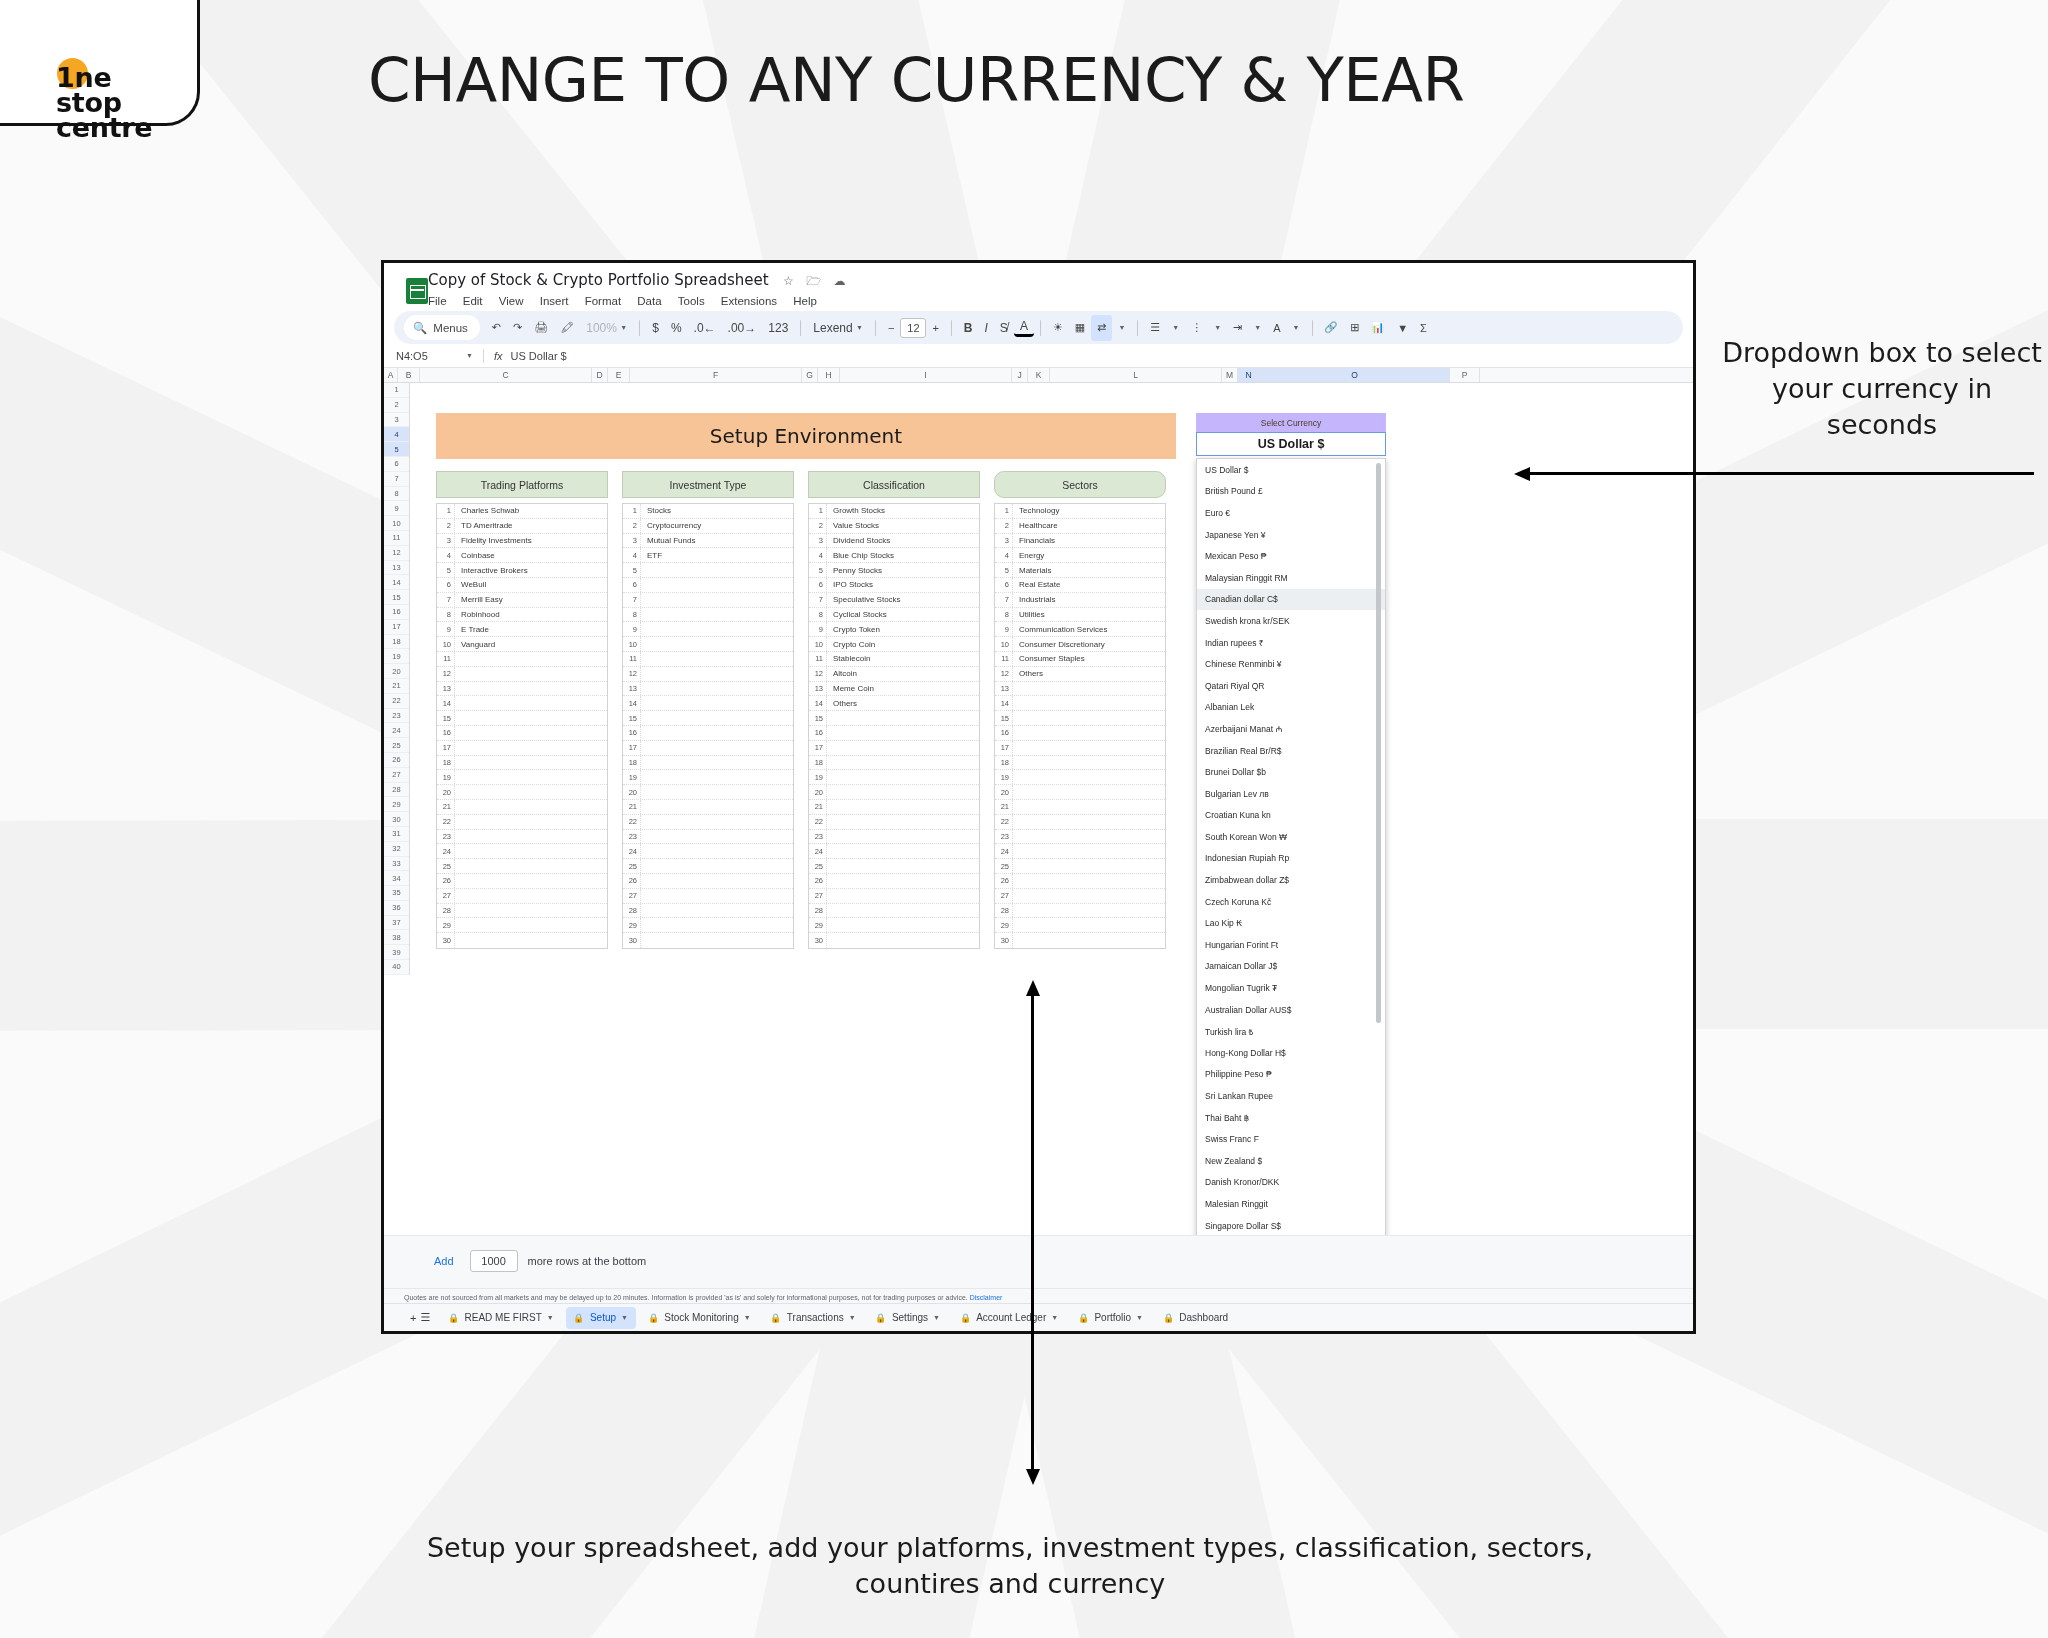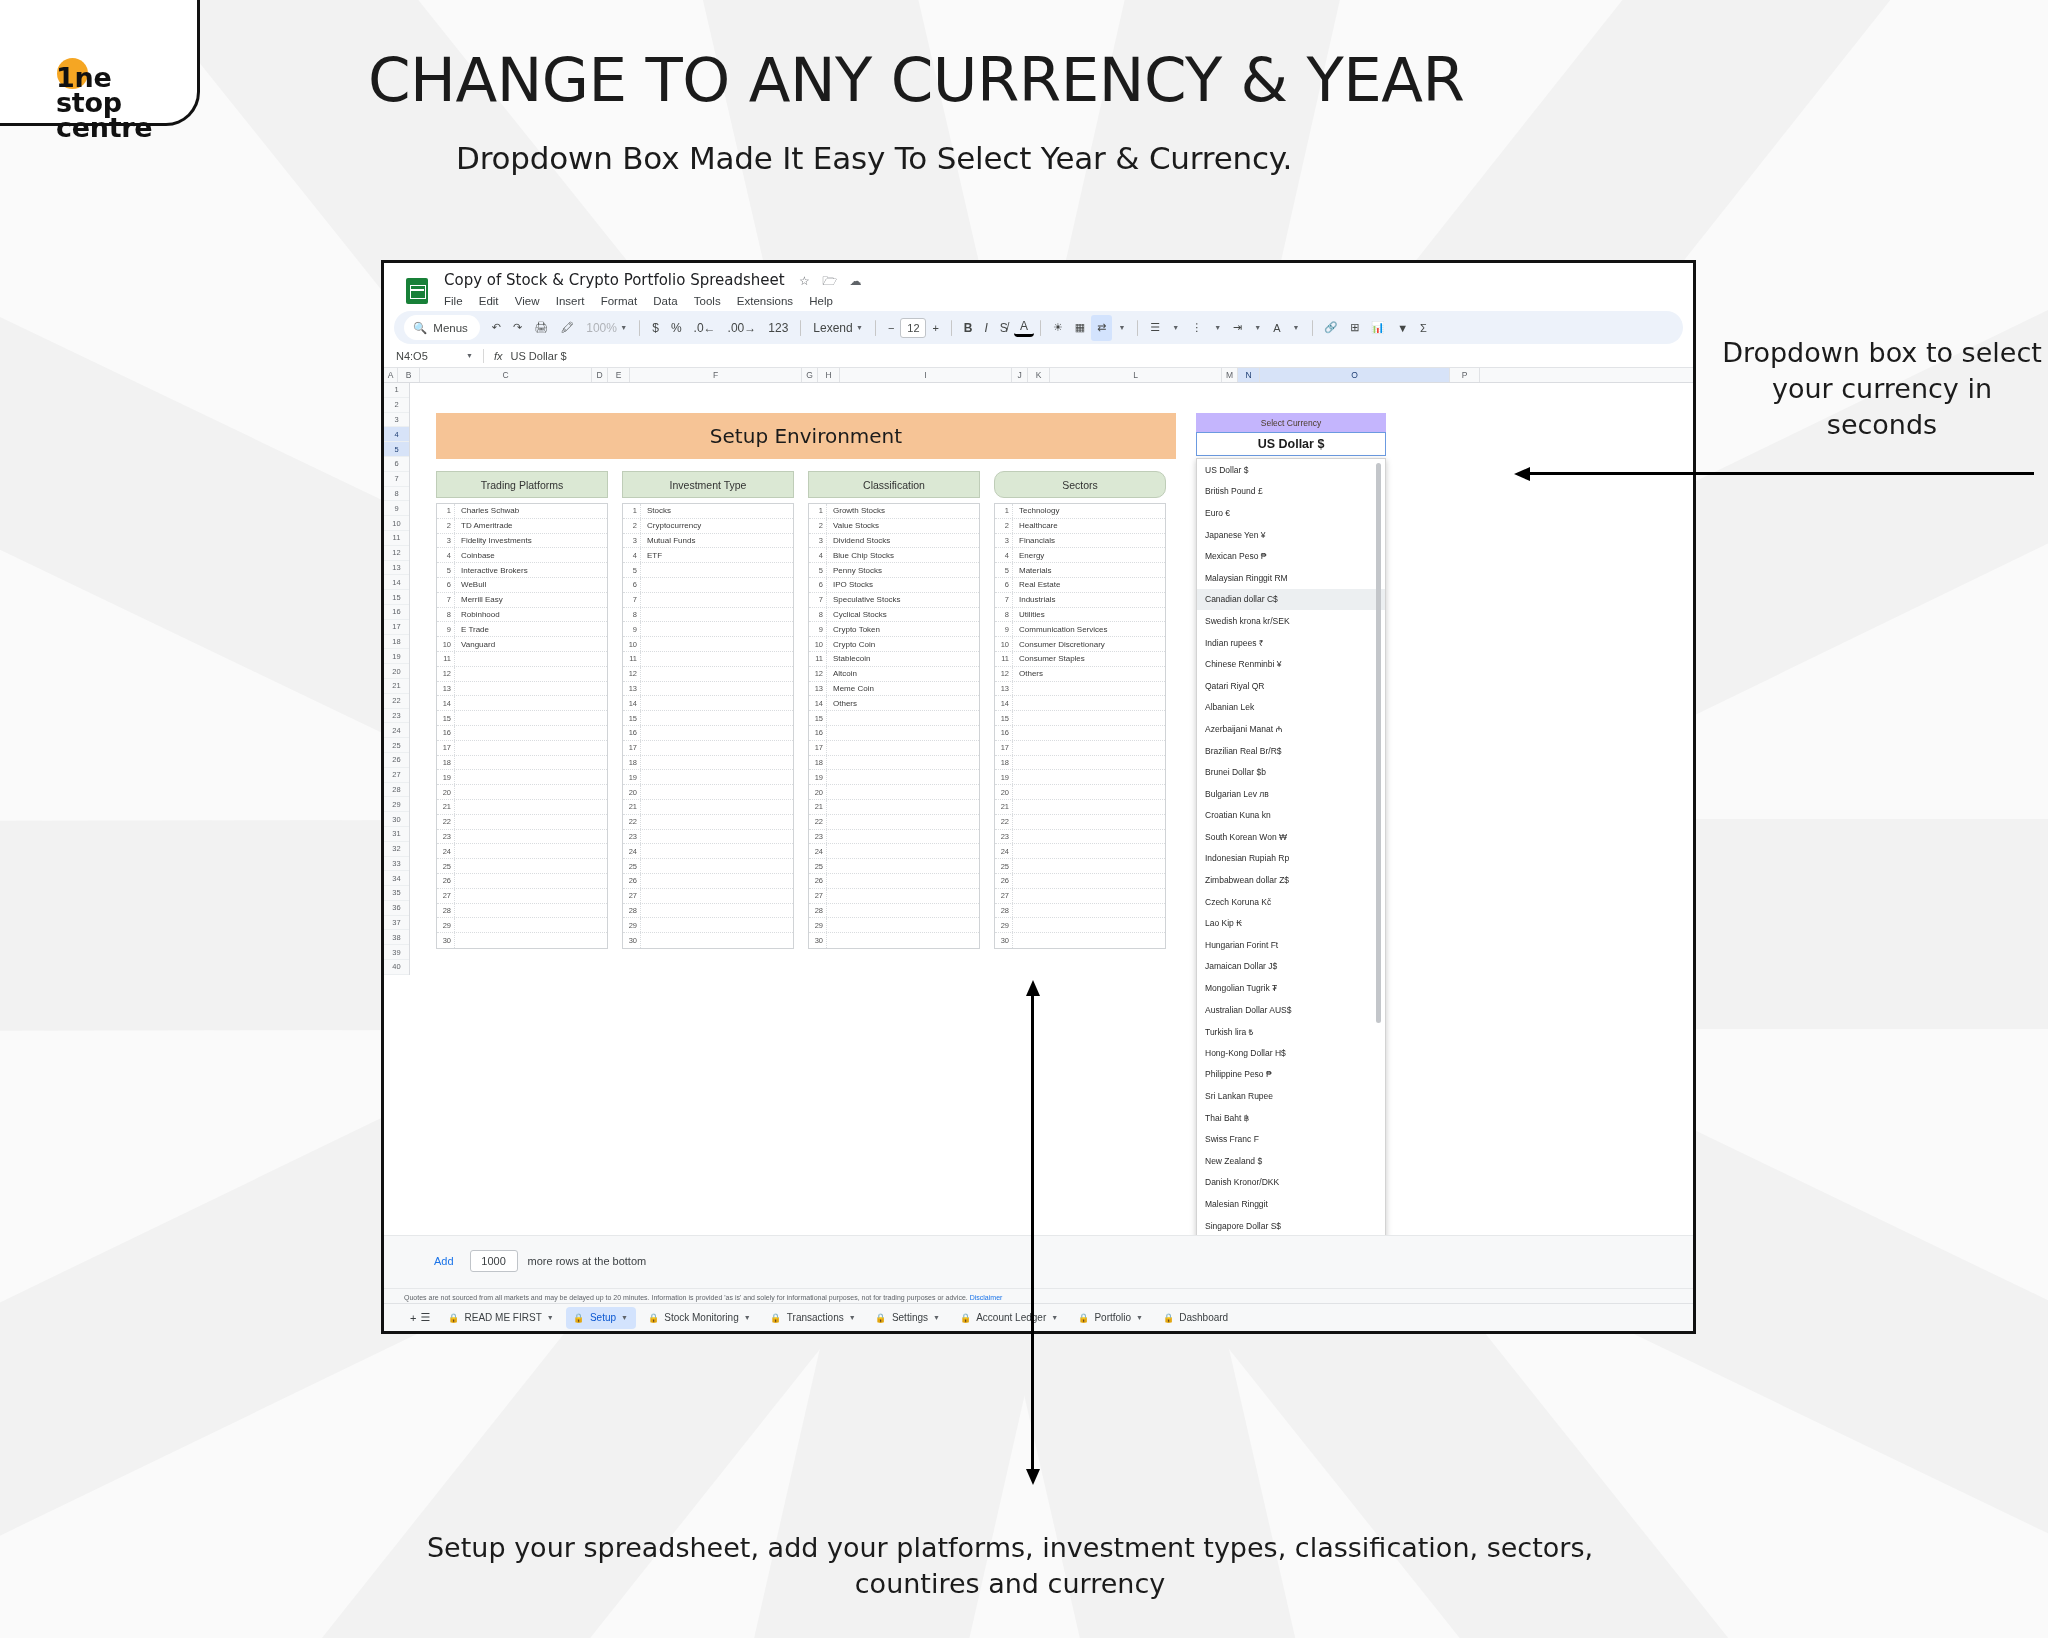--- a/index.html
+++ b/index.html
@@ -100,21 +100,21 @@
     margin-top: 7px; position:relative; flex:0 0 auto;
   }
   .gs-icon::after{
     content:''; position:absolute; left:4px; top:7px; width:14px; height:12px;
     border:1.5px solid #fff;
   }
   .gs-icon::before{
     content:''; position:absolute; left:4px; top:11px; width:14px; height:1.5px;
     background:#fff; z-index:2;
   }
-  .title-col { margin-left: 16px; }
+  .title-col { margin-left: 0; }
   .doc-title {
     font-size: 15px; color:#202124; font-family:"DejaVu Sans",sans-serif;
     display:inline-block;
   }
   .title-icons { display:inline-block; margin-left: 10px; color:#5f6368; font-size:12px; }
   .title-icons span { margin-right: 9px; display:inline-block; }
   .menubar { margin-top: 2px; font-size: 11.5px; color:#3c4043; }
   .menubar span { margin-right: 13px; display:inline-block; cursor:default; }
 
   
@@ -262,21 +262,20 @@
 
   <div class="logo-badge"></div>
   <div class="logo-dot"></div>
   <div class="logo-text">
     <div><span class="logo-one">1</span><span>ne</span></div>
     <div>stop</div>
     <div>centre</div>
   </div>
 
   <div class="headline">CHANGE TO ANY CURRENCY &amp; YEAR</div>
-  <div class="subhead">Dropdown Box Made It Easy To Select Year &amp; Currency.</div>
 
   <div class="anno-right">Dropdown box to select your currency in seconds</div>
 
   <div class="anno-bottom">Setup your spreadsheet, add your platforms, investment types, classification, sectors, countires and currency</div>
 
   <div class="arrow-h" style="left:1514px; top:467px; width:520px; height:12px;">
     <div class="arrow-line" style="left:14px; top:5px; width:506px; height:2.5px;"></div>
     <div class="arrow-head" style="left:0; top:0; border-top:7px solid transparent; border-bottom:7px solid transparent; border-right:16px solid #000;"></div>
   </div>
 

